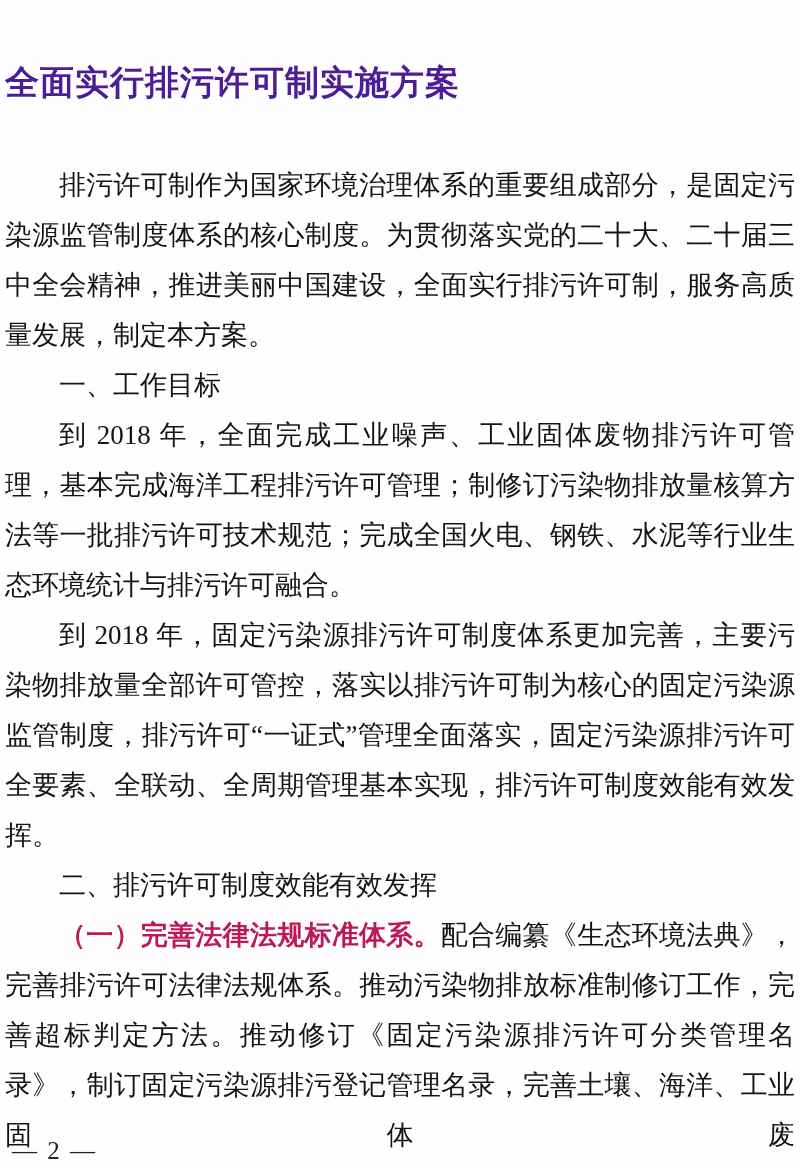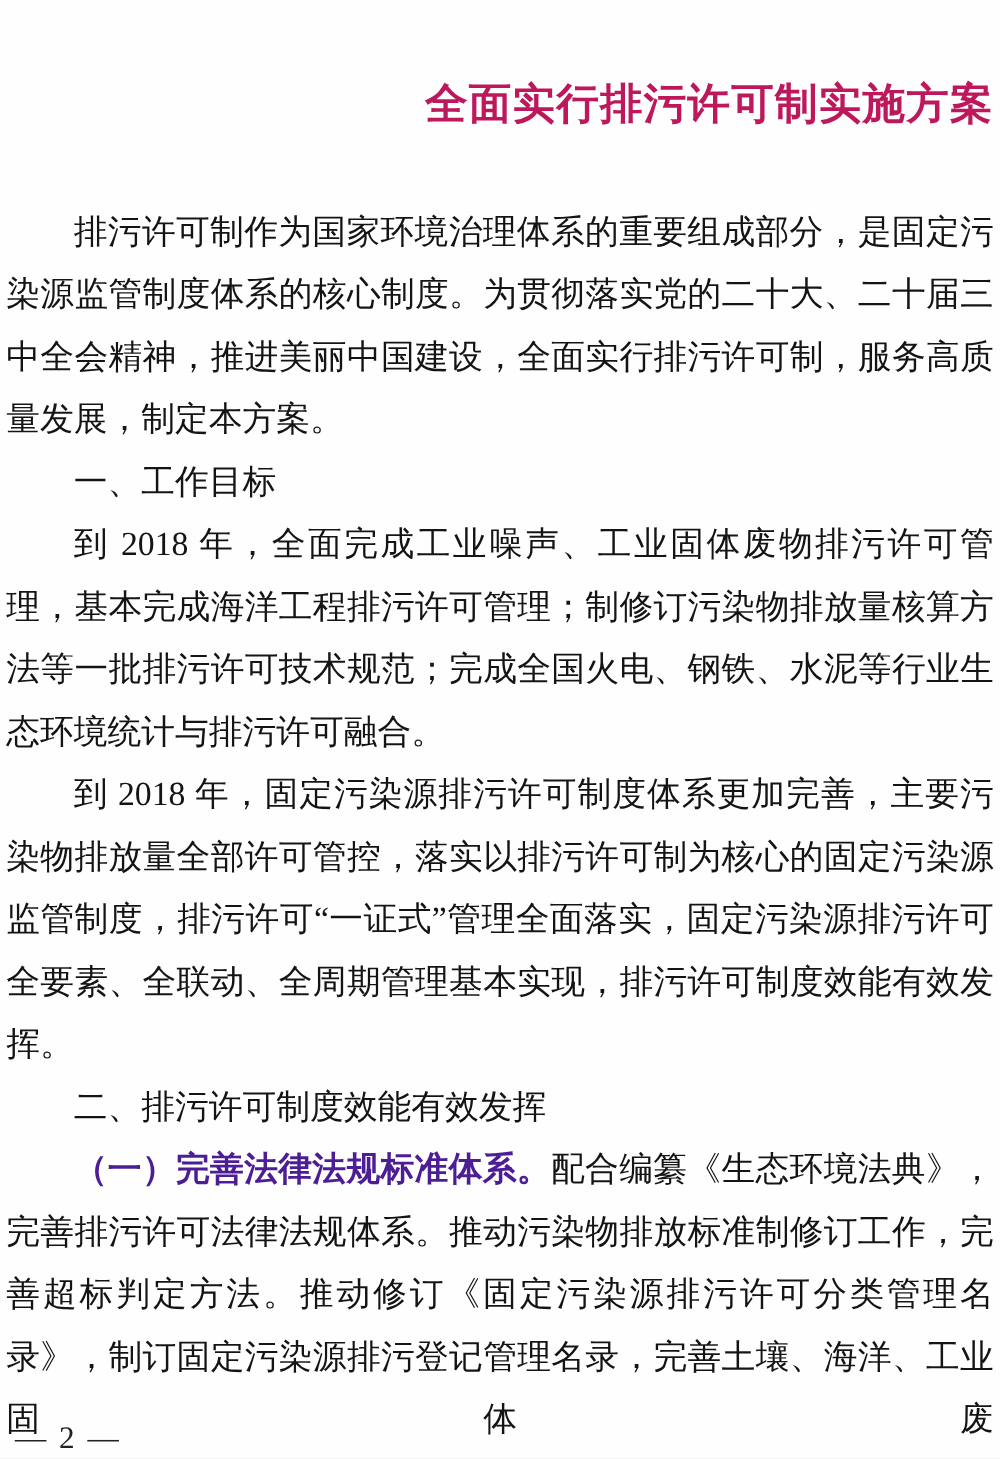--- a/index.html
+++ b/index.html
@@ -10,26 +10,26 @@
     width: 800px;
     height: 1167px;
     background: #fefefe;
     color: #111;
     padding: 0 5px;
     overflow: hidden;
   }
   .doc-title {
     padding-top: 60px;
     height: 104px;
-    text-align: right;
+    text-align: left;
     font-size: 34px;
     font-weight: 700;
     letter-spacing: 1px;
     font-family: "Liberation Serif", "DejaVu Serif", serif;
-    color: #be185d;
+    color: #4c1d95;
   }
   .content {
     margin-top: 56px;
     width: 790px;
   }
   .content p, .content h2 {
     font-size: 27px;
     line-height: 50px;
     font-weight: 400;
     color: #141414;
@@ -44,21 +44,21 @@
     text-align-last: justify;
   }
   .section-heading {
     font-family: Liberation Serif, serif;
     font-weight: 700;
     text-indent: 2em;
     color: #0a0a0a;
   }
   .lead-bold {
     font-weight: 700;
-    color: #4c1d95;
+    color: #be185d;
   }
   .page-footer {
     position: absolute;
     left: 12px;
     bottom: 2px;
     font-size: 25px;
     line-height: 28px;
     color: #222;
     letter-spacing: 2px;
     font-family: "Liberation Serif", "DejaVu Serif", serif;

